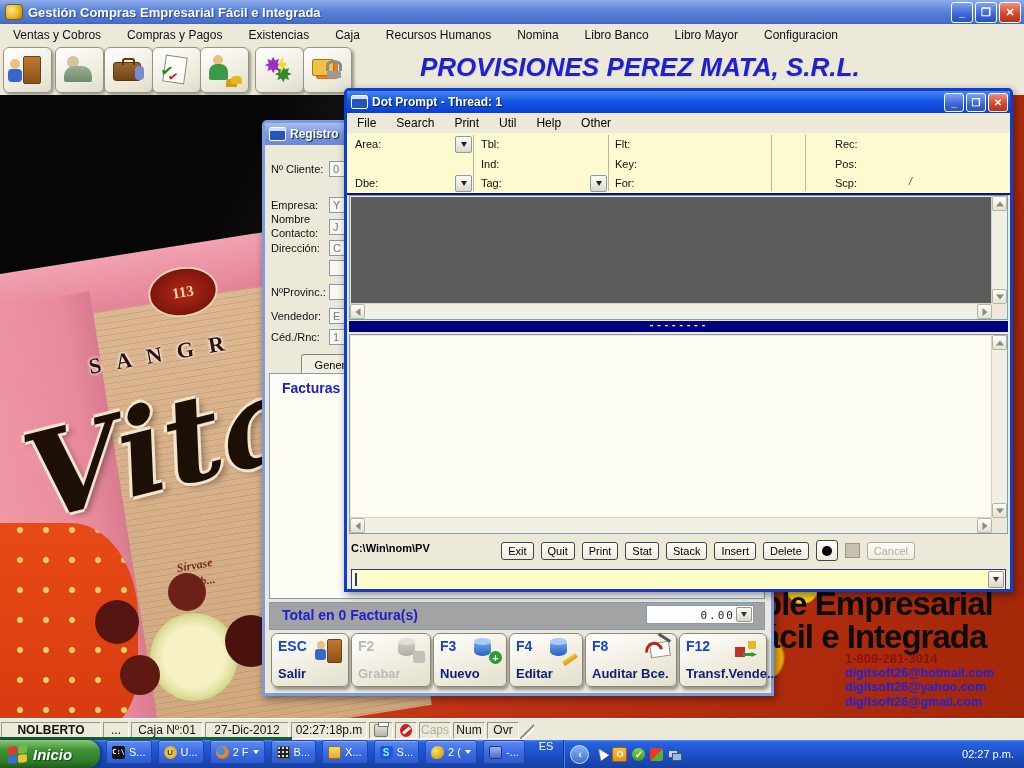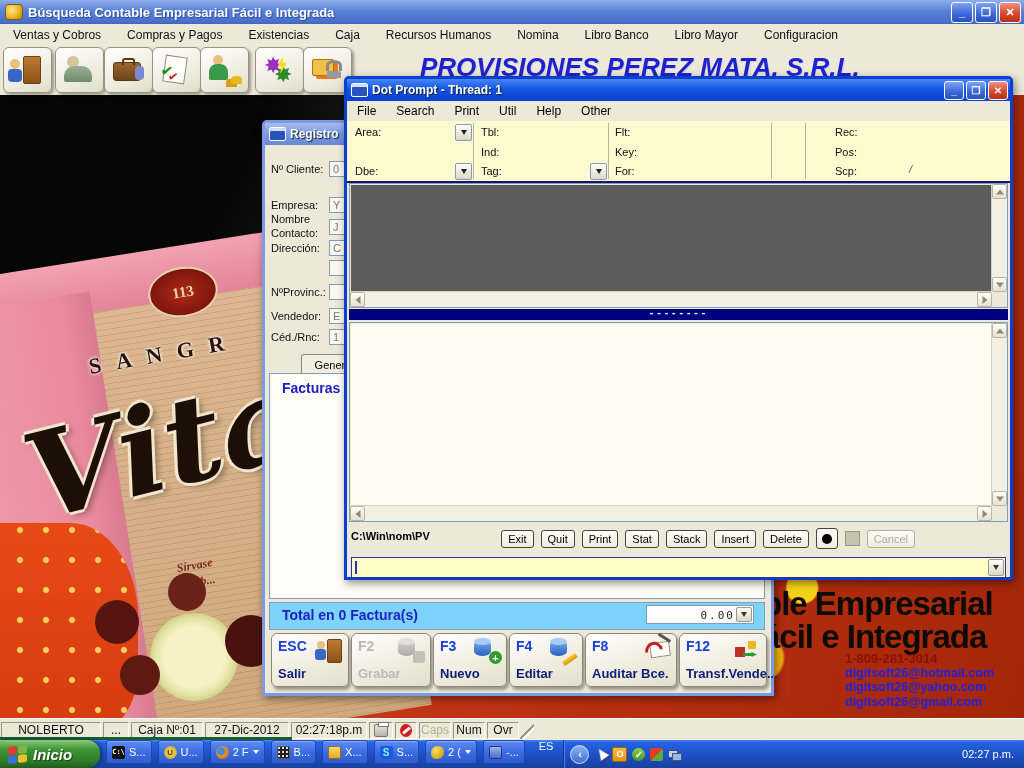--- a/index.html
+++ b/index.html
@@ -101,21 +101,21 @@
   
   #registro{left:262px;top:120px;width:506px;height:570px;background:#ece9d8;border:3px solid #7b9be4;z-index:3}
   #registro .tb{background:linear-gradient(180deg,#a8bef0,#7b98e0 50%,#6a88d4)}
   .rlabel{position:absolute;left:6px;width:58px;font:11px "Liberation Sans",sans-serif;color:#111;line-height:1.25}
   .redit{position:absolute;left:64px;width:260px;height:16px;background:#fbf9ee;border:1px solid #7f9db9;
     font:11px "Liberation Sans",sans-serif;color:#777;padding:1px 3px;box-sizing:border-box}
   .rtab{position:absolute;left:36px;top:231px;width:76px;height:20px;background:#f2efe0;border:1px solid #8a887a;border-bottom:none;
     border-radius:3px 3px 0 0;font:11px "Liberation Sans",sans-serif;display:flex;align-items:center;justify-content:center}
   .rpanel{position:absolute;left:4px;top:250px;width:494px;height:224px;background:#fdfdf6;border:1px solid #7f9db9}
   .rfacturas{position:absolute;left:12px;top:6px;color:#2020c8;font:bold 14px "Liberation Sans",sans-serif}
-  .rtotal{position:absolute;left:4px;top:479px;width:494px;height:26px;background:#7dd3fc;border:1px solid #7f9db9}
+  .rtotal{position:absolute;left:4px;top:479px;width:494px;height:26px;background:#a3a3a3;border:1px solid #7f9db9}
   .rtotal .tlabel{position:absolute;left:12px;top:4px;color:#2020c8;font:bold 14px "Liberation Sans",sans-serif}
   .ramount{position:absolute;right:10px;top:2px;width:108px;height:19px;background:#fff;border:1px solid #7f9db9;box-sizing:border-box}
   .ramount .val{position:absolute;right:18px;top:3px;font:11px "DejaVu Sans Mono",monospace;color:#222;letter-spacing:2px}
   .ddbtn{position:absolute;right:1px;top:1px;width:14px;bottom:1px;background:linear-gradient(#fefefa,#dcd8c8);border:1px solid #9a9684;border-radius:2px;
     display:flex;align-items:center;justify-content:center}
   .ddbtn::after{content:"";border-left:3.5px solid transparent;border-right:3.5px solid transparent;border-top:5px solid #333}
   .fbtn{position:absolute;top:510px;height:52px;border:1px solid #8a8878;border-radius:6px;
     background:linear-gradient(160deg,#ffffff,#efecdd 60%,#e2dfcd);box-shadow:2px 3px 3px rgba(0,0,0,.35)}
   .fbtn .k{position:absolute;left:6px;top:4px;color:#1a40d8;font:bold 14px "Liberation Sans",sans-serif}
   .fbtn .l{position:absolute;left:6px;bottom:5px;color:#10207a;font:bold 13px "Liberation Sans",sans-serif;white-space:nowrap}
@@ -133,21 +133,21 @@
   .i-pencil{position:absolute;right:0;bottom:2px;width:16px;height:5px;background:linear-gradient(#f8c830,#d89810);transform:rotate(-35deg);border-radius:1px}
   .i-audit{position:absolute;right:2px;top:4px;width:18px;height:13px;background:#fdfdf8;border:1px solid #8a8a7a;transform:rotate(-8deg)}
   .i-audit::before{content:"";position:absolute;left:-6px;top:-2px;width:12px;height:12px;border:3px solid #c02020;border-radius:50%;border-right-color:transparent;border-bottom-color:transparent;transform:rotate(40deg)}
   .i-audit::after{content:"";position:absolute;right:-4px;top:-6px;width:14px;height:3px;background:#555;transform:rotate(40deg)}
   .i-transf{position:absolute;right:1px;top:2px;width:26px;height:22px}
   .i-transf::before{content:"";position:absolute;left:0;top:7px;width:10px;height:10px;background:#c03028;box-shadow:12px -7px 0 -1px #e8b820}
   .i-transf::after{content:"";position:absolute;left:8px;top:12px;width:14px;height:5px;background:#2f9a2f;
     clip-path:polygon(0 20%,60% 20%,60% 0,100% 50%,60% 100%,60% 80%,0 80%)}
 
   
-  #dotprompt{left:344px;top:76px;width:669px;height:504px;background:#ece9d8;border:3px solid #0a3fd0;z-index:4;box-sizing:border-box}
+  #dotprompt{left:344px;top:88px;width:669px;height:504px;background:#ece9d8;border:3px solid #0a3fd0;z-index:4;box-sizing:border-box}
   #dotprompt .tb{background:linear-gradient(180deg,#4a86f4,#1557e6 45%,#0a3fd0)}
   #dp-menubar{position:absolute;left:0;top:22px;width:663px;height:20px;background:#ece9d8;display:flex;align-items:center;border-bottom:1px solid #d8d4bc}
   #dp-menubar span{font:12px "Liberation Sans",sans-serif;padding:0 10px}
   #dp-fields{position:absolute;left:0;top:42px;width:663px;height:62px;background:#fdfad0;border-bottom:2px solid #151570;box-sizing:border-box}
   .dpl{position:absolute;font:11px "Liberation Sans",sans-serif;color:#111}
   .dpsep{position:absolute;top:2px;bottom:2px;width:1px;background:#b9b59a}
   .dpdd{position:absolute;width:15px;height:15px;background:linear-gradient(#fefefa,#dcd8c8);border:1px solid #7f9db9;border-radius:2px;display:flex;align-items:center;justify-content:center}
   .dpdd::after{content:"";border-left:3.5px solid transparent;border-right:3.5px solid transparent;border-top:5px solid #222}
   .pane{position:absolute;left:2px;width:659px;background:#ece9d8;border:1px solid #7f9db9;box-sizing:border-box}
   .pane .content{position:absolute;left:1px;top:1px;right:16px;bottom:16px}
@@ -258,21 +258,21 @@
   <div class="abs wp-phone">1-809-281-3014</div>
   <div class="abs wp-emails">
     <div>digitsoft26@hotmail.com</div>
     <div>digitsoft26@yahoo.com</div>
     <div>digitsoft26@gmail.com</div>
   </div>
 </div>
 
 <div id="titlebar" class="abs">
   <div class="ticon"></div>
-  <div class="title">Búsqueda Contable Empresarial Fácil e Integrada</div>
+  <div class="title">Gestión Compras Empresarial Fácil e Integrada</div>
   <div style="margin-left:auto;display:flex;margin-right:3px">
     <div class="winbtn">_</div>
     <div class="winbtn">❐</div>
     <div class="winbtn close">✕</div>
   </div>
 </div>
 
 <div id="menubar" class="abs">
   <span>Ventas y Cobros</span>
   <span>Compras y Pagos</span>
@@ -491,21 +491,21 @@
     </div>
   </div>
 
   <div id="dp-combo">
     <span class="caret"></span>
     <span class="ddbtn"></span>
   </div>
 </div>
 
 <div id="statusbar" class="abs">
-  <div class="scell" style="width:100px;font-weight:normal">NOLBERTO</div>
+  <div class="scell" style="width:100px;font-weight:bold">NOLBERTO</div>
   <div class="scell" style="width:26px">...</div>
   <div class="scell" style="width:72px">Caja Nº:01</div>
   <div class="scell" style="width:84px">27-Dic-2012</div>
   <div class="scell" style="width:76px">02:27:18p.m</div>
   <div class="scell" style="width:24px">
       <span class="i-printer"></span>
     </div>
   <div class="scell" style="width:22px">
       <span class="i-noentry"></span>
     </div>

